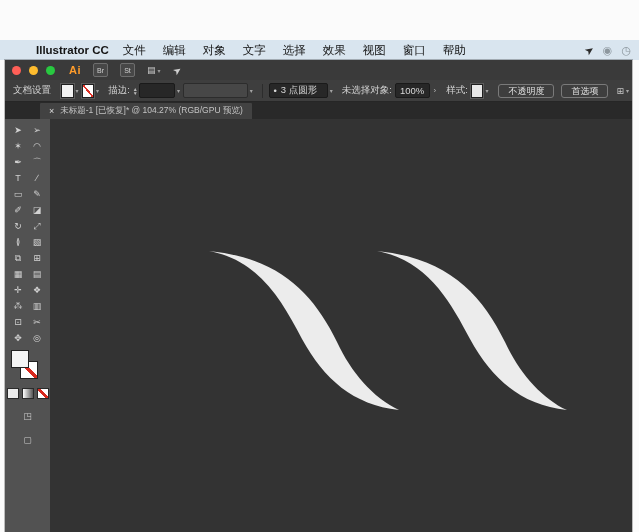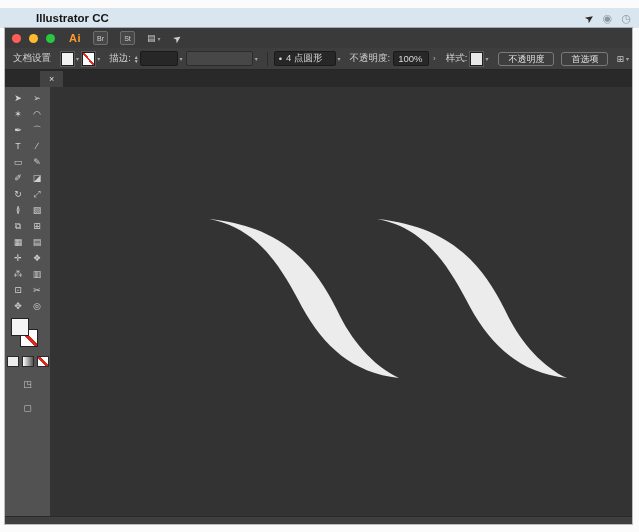--- a/index.html
+++ b/index.html
@@ -2,21 +2,21 @@
 <html style="--page_bg: #fbfbfb; --menubar_bg: #d9e5ef; --menubar_text: #141414; --titlebar_bg: #3a3a3a; --controlbar_bg: #3e3e3e; --tabbar_bg: #292929; --tab_bg: #424242; --dock_bg: #525252; --canvas_bg: #333333; --shape_fill: #ececec; --field_bg: #272727; --statusbar_bg: #3f3f3f; --accent_orange: #ff9c2a; --light_red: #ff5f57; --light_yellow: #febc2e; --light_green: #28c840;"><head>
 <meta charset="utf-8">
 <style>
   html,body{margin:0;padding:0;}
   body{
     width:639px;height:532px;position:relative;overflow:hidden;
     background:var(--page_bg,#fbfbfb);
     font-family:"Liberation Sans","DejaVu Sans",sans-serif;
     -webkit-font-smoothing:antialiased;
   }
-  .stage{position:absolute;inset:0;}
+  .stage{position:absolute;inset:0;margin-top:32px;}
 
   
   .menubar{
     position:absolute;top:8px;left:0;right:0;height:20px;
     background:var(--menubar_bg,#dae6f0);
     display:flex;align-items:center;
     font-size:11.5px;color:var(--menubar_text,#141414);
   }
   .apple{margin-left:20px;font-size:12px;line-height:20px;}
   .appname{font-weight:bold;margin-left:16px;}
@@ -132,20 +132,31 @@
   }
 </style>
 </head>
 <body>
 
 <div class="stage">
 
   <div class="menubar">
     <span class="apple"></span>
     <span class="appname">Illustrator CC</span>
+    <nav class="menu-items">
+        <span class="menu-item">文件</span>
+        <span class="menu-item">编辑</span>
+        <span class="menu-item">对象</span>
+        <span class="menu-item">文字</span>
+        <span class="menu-item">选择</span>
+        <span class="menu-item">效果</span>
+        <span class="menu-item">视图</span>
+        <span class="menu-item">窗口</span>
+        <span class="menu-item">帮助</span>
+      </nav>
     <div class="menubar-right">
       <span class="mb-ico rotplane">➤</span>
       <span class="mb-ico dim">◉</span>
       <span class="mb-ico dim">◷</span>
     </div>
   </div>
 
   <div class="window">
 
     <div class="titlebar">
@@ -179,42 +190,43 @@
       <span class="field empty"></span>
       <span class="ddchev">▾</span>
 
       <span class="field profile"></span>
       <span class="ddchev">▾</span>
 
       <span class="vsep"></span>
 
       <span class="field brush">
         <span>•</span>
-        <span>4 点圆形</span>
+        <span>3 点圆形</span>
       </span>
       <span class="ddchev">▾</span>
 
-      <span class="cb-label">不透明度:</span>
+      <span class="cb-label">未选择对象:</span>
       <span class="field opacity">100%</span>
       <span class="disclose">›</span>
 
       <span class="cb-label">样式:</span>
       <span class="swatch style"></span>
       <span class="ddchev">▾</span>
 
       <button class="cb-btn">不透明度</button>
       <button class="cb-btn">首选项</button>
 
       <span class="align-ico">⊞</span>
       <span class="ddchev">▾</span>
     </div>
 
     <div class="tabbar">
       <div class="tab">
         <span class="tab-close">×</span>
+        <span>未标题-1 [已恢复]* @ 104.27% (RGB/GPU 预览)</span>
       </div>
     </div>
 
     <div class="workarea">
 
       <div class="tooldock">
         <div class="toolgrid">
             <span class="tool">➤</span>
             <span class="tool">➢</span>
             <span class="tool">✶</span>

